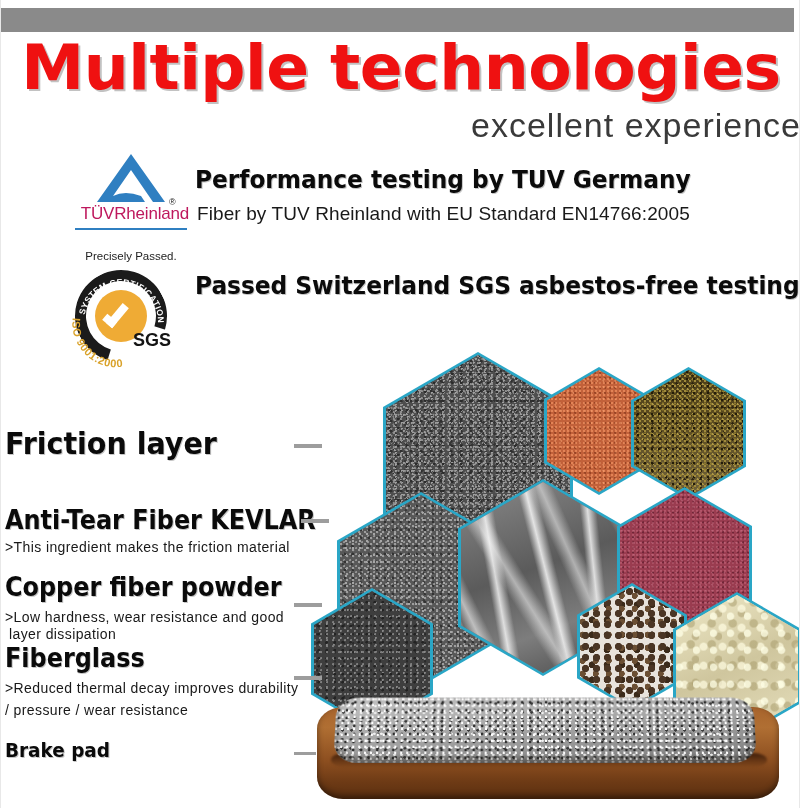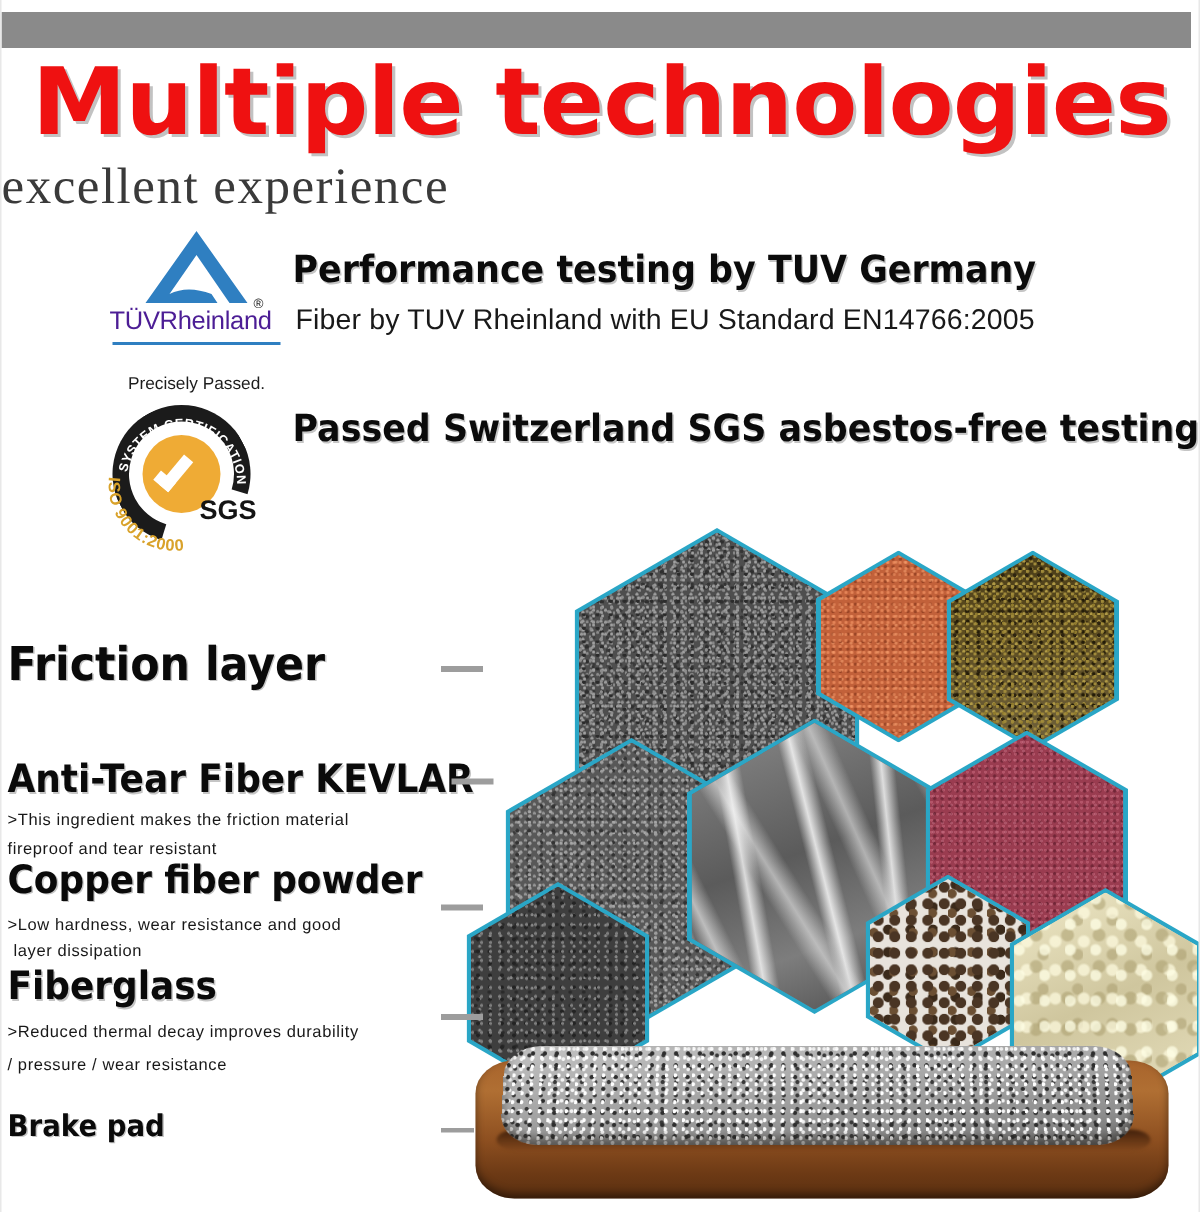--- a/index.html
+++ b/index.html
@@ -48,22 +48,22 @@
     color: #ef1111;
     transform: scaleX(1.02);
     text-shadow: 2px 2px 0 rgba(120,120,120,0.45);
     white-space: nowrap;
   }
   .subheadline {
     position: absolute;
     left: 0;
     top: 106px;
     width: 800px;
-    text-align: left;
-    font-family: Liberation Serif, serif;
+    text-align: right;
+    font-family: Liberation Sans, sans-serif;
     font-weight: normal;
     font-size: 34px;
     line-height: 38px;
     letter-spacing: 1px;
     color: #3a3a3a;
   }
 
   
   .tuv-logo {
     position: absolute;
@@ -77,25 +77,25 @@
     left: 22px;
     top: 0px;
     width: 72px;
     height: 52px;
   }
   .tuv-wordmark {
     position: absolute;
     left: 0px;
     top: 52px;
     width: 116px;
-    text-align: left;
+    text-align: right;
     font-family: "Liberation Sans", sans-serif;
     font-size: 17px;
     font-weight: 500;
-    color: #4c1d95;
+    color: #be185d;
     letter-spacing: -0.2px;
     white-space: nowrap;
   }
   .tuv-reg {
     position: absolute;
     left: 96px;
     top: 45px;
     font-size: 9px;
     color: #1b1b1b;
     font-family: "Liberation Sans", sans-serif;
@@ -221,21 +221,21 @@
     font-weight: bold;
     color: #0a0a0a;
     transform: scaleX(0.92);
     transform-origin: left center;
     text-shadow: 1px 1px 0 rgba(110,110,110,0.4);
     white-space: nowrap;
   }
   .layer-desc {
     position: absolute;
     font-family: "Liberation Sans", sans-serif;
-    font-size: 11px;
+    font-size: 14px;
     line-height: 25px;
     color: #181818;
     letter-spacing: 0.4px;
     white-space: nowrap;
   }
   .dash {
     position: absolute;
     height: 4px;
     background: #9d9d9d;
     width: 28px;
@@ -538,21 +538,20 @@
     <div class="pad-shadowline"></div>
     <div class="pad-friction"></div>
   </div>
 
   <div id="label-friction" class="layer-title">Friction layer</div>
   <div id="dash-friction" class="dash"></div>
 
   <div id="label-kevlar" class="layer-title">Anti-Tear Fiber KEVLAR</div>
   <div id="dash-kevlar" class="dash"></div>
   <div id="desc-kevlar-1" class="layer-desc">&gt;This ingredient makes the friction material</div>
-  <div id="desc-kevlar-2" class="layer-desc">fireproof and tear resistant</div>
 
   <div id="label-copper" class="layer-title">Copper fiber powder</div>
   <div id="dash-copper" class="dash"></div>
   <div id="desc-copper-1" class="layer-desc">&gt;Low hardness, wear resistance and good</div>
   <div id="desc-copper-2" class="layer-desc"> layer dissipation</div>
 
   <div id="label-fiberglass" class="layer-title">Fiberglass</div>
   <div id="dash-fiberglass" class="dash"></div>
   <div id="desc-fiberglass-2" class="layer-desc">/ pressure / wear resistance</div>
   <div id="desc-fiberglass-1" class="layer-desc">&gt;Reduced thermal decay improves durability</div>

